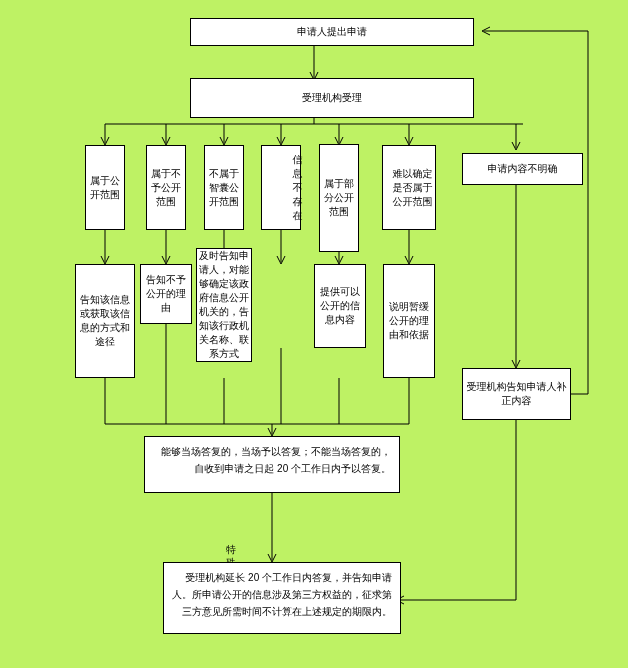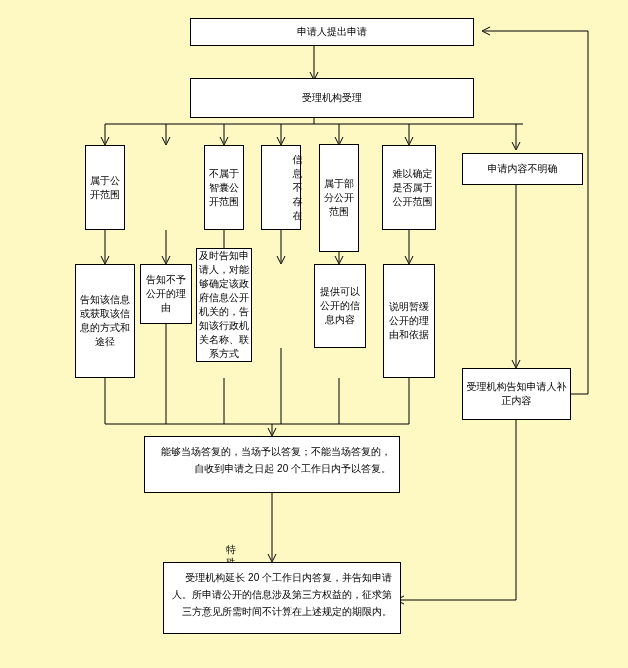--- a/index.html
+++ b/index.html
@@ -7,21 +7,21 @@
     padding: 0;
     background: #ffffff;
   }
   body {
     font-family: "Liberation Sans", sans-serif;
   }
   #canvas {
     position: relative;
     width: 628px;
     height: 668px;
-    background: #fef9c3;
+    background: #bef264;
     overflow: hidden;
   }
   .box {
     position: absolute;
     box-sizing: border-box;
     border: 1px solid #000000;
     background: #ffffff;
     color: #000000;
     font-size: 10px;
     line-height: 14px;
@@ -129,20 +129,21 @@
     <line x1="272" y1="493" x2="272" y2="560"></line>
     <polyline points="268,554 272,562 276,554"></polyline>
   </svg>
 
   <div class="box" style="left:190px; top:18px; width:284px; height:28px;">申请人提出申请</div>
 
   <div class="box" style="left:190px; top:78px; width:284px; height:40px;">受理机构受理</div>
 
   <div class="box narrow" style="left:85px; top:145px; width:40px; height:85px;">属于公开范围</div>
 
+  <div class="box narrow" style="left:146px; top:145px; width:40px; height:85px;">属于不予公开范围</div>
 
   <div class="box narrow" style="left:204px; top:145px; width:40px; height:85px;">不属于智囊公开范围</div>
 
   <div class="box narrow" style="left:261px; top:145px; width:40px; height:85px;padding-left:34px;">信息不存在</div>
 
   <div class="box narrow" style="left:319px; top:144px; width:40px; height:108px;font-family:Liberation Serif, serif;">属于部分公开范围</div>
 
   <div class="box narrow" style="left:382px; top:145px; width:54px; height:85px;padding-left:8px;">难以确定是否属于公开范围</div>
 
   <div class="box" style="left:462px; top:153px; width:121px; height:32px;">申请内容不明确</div>

